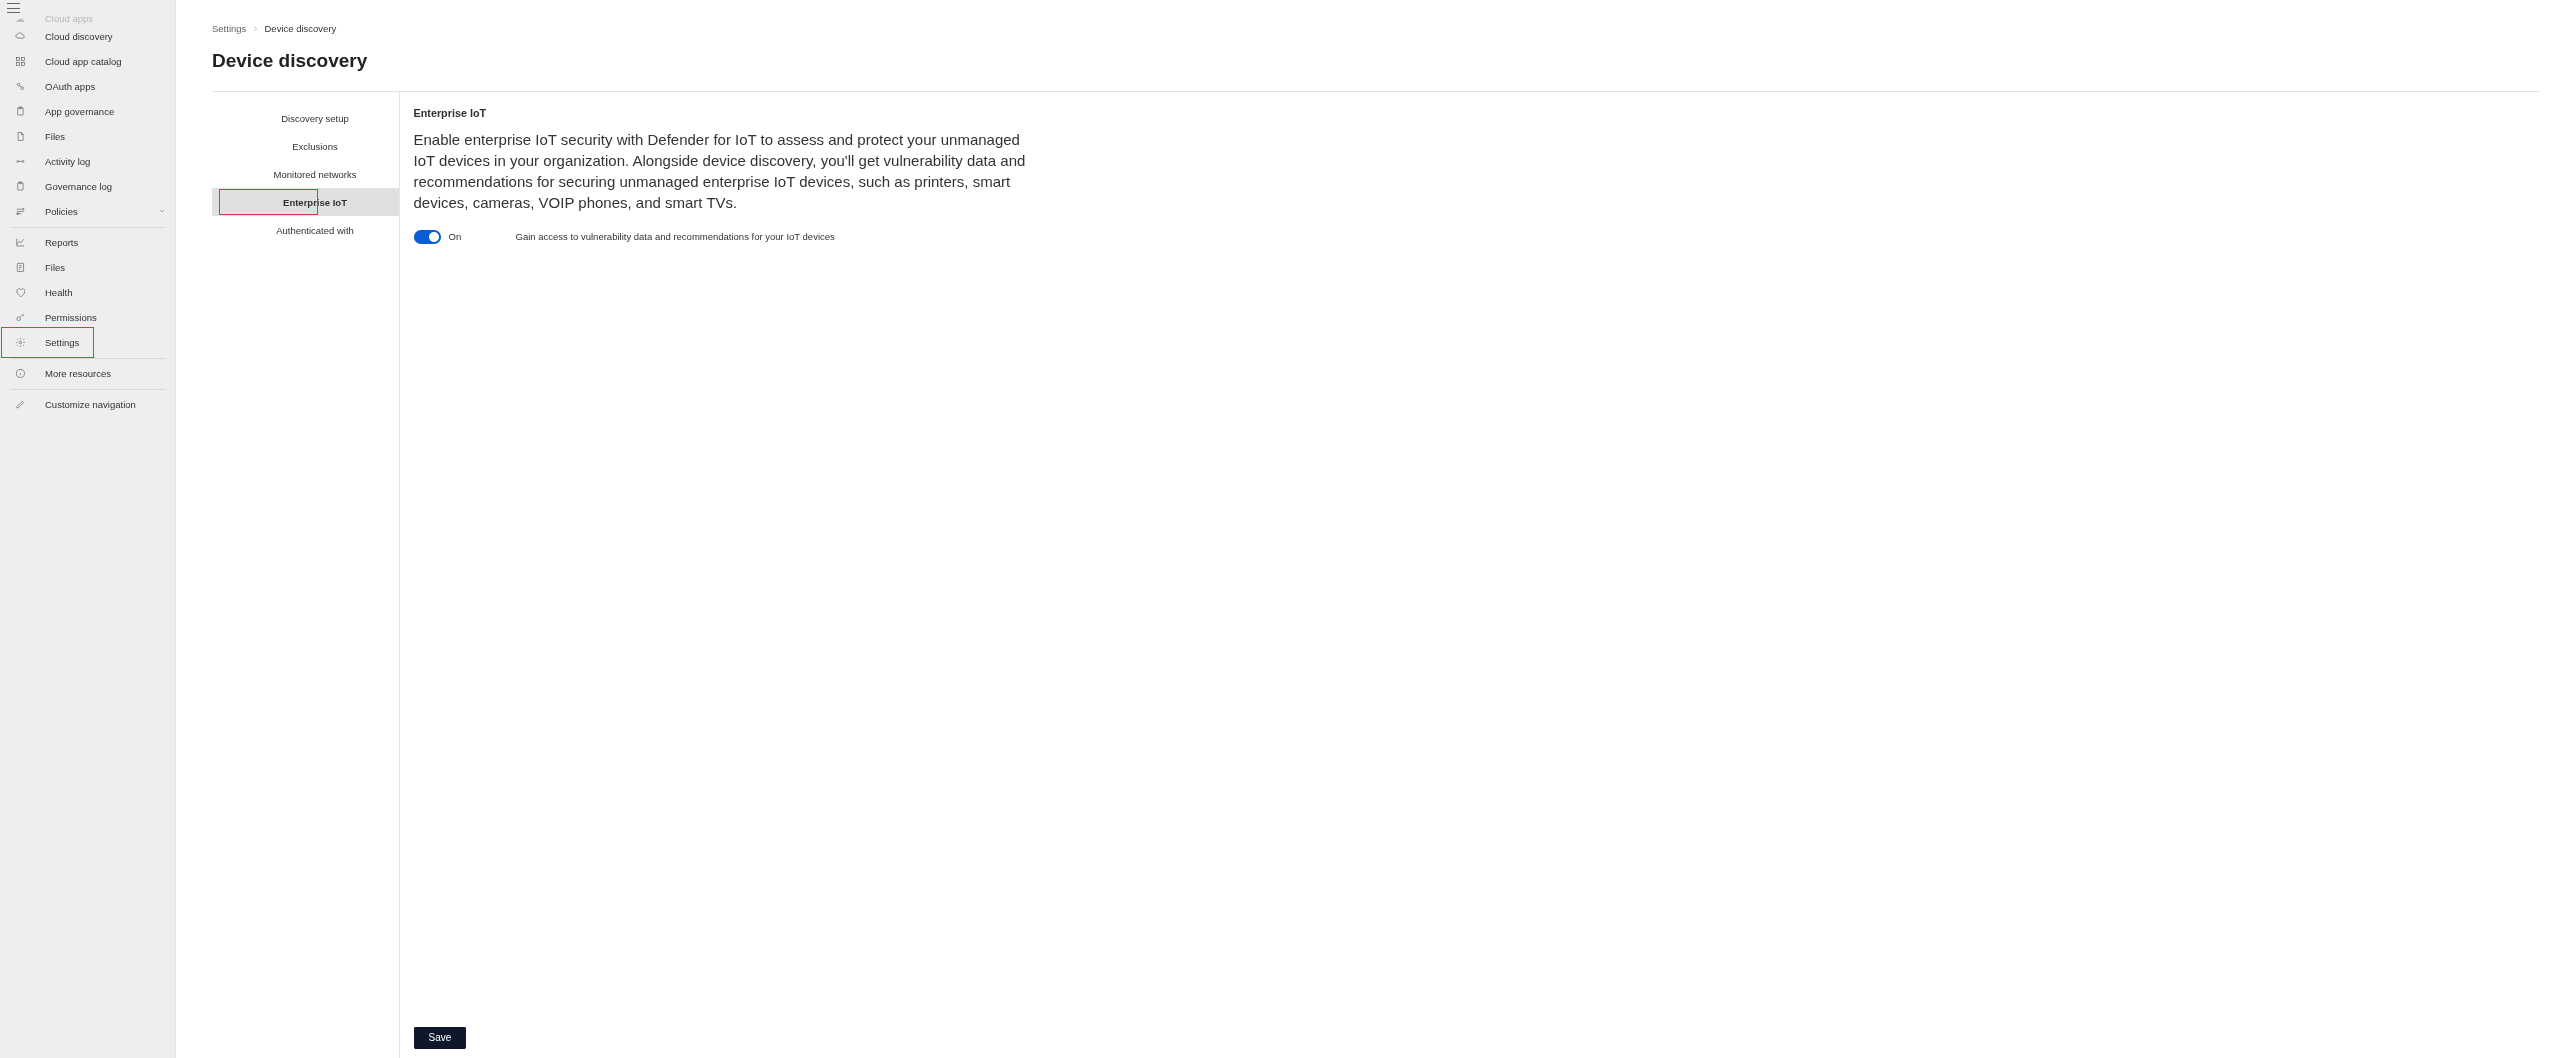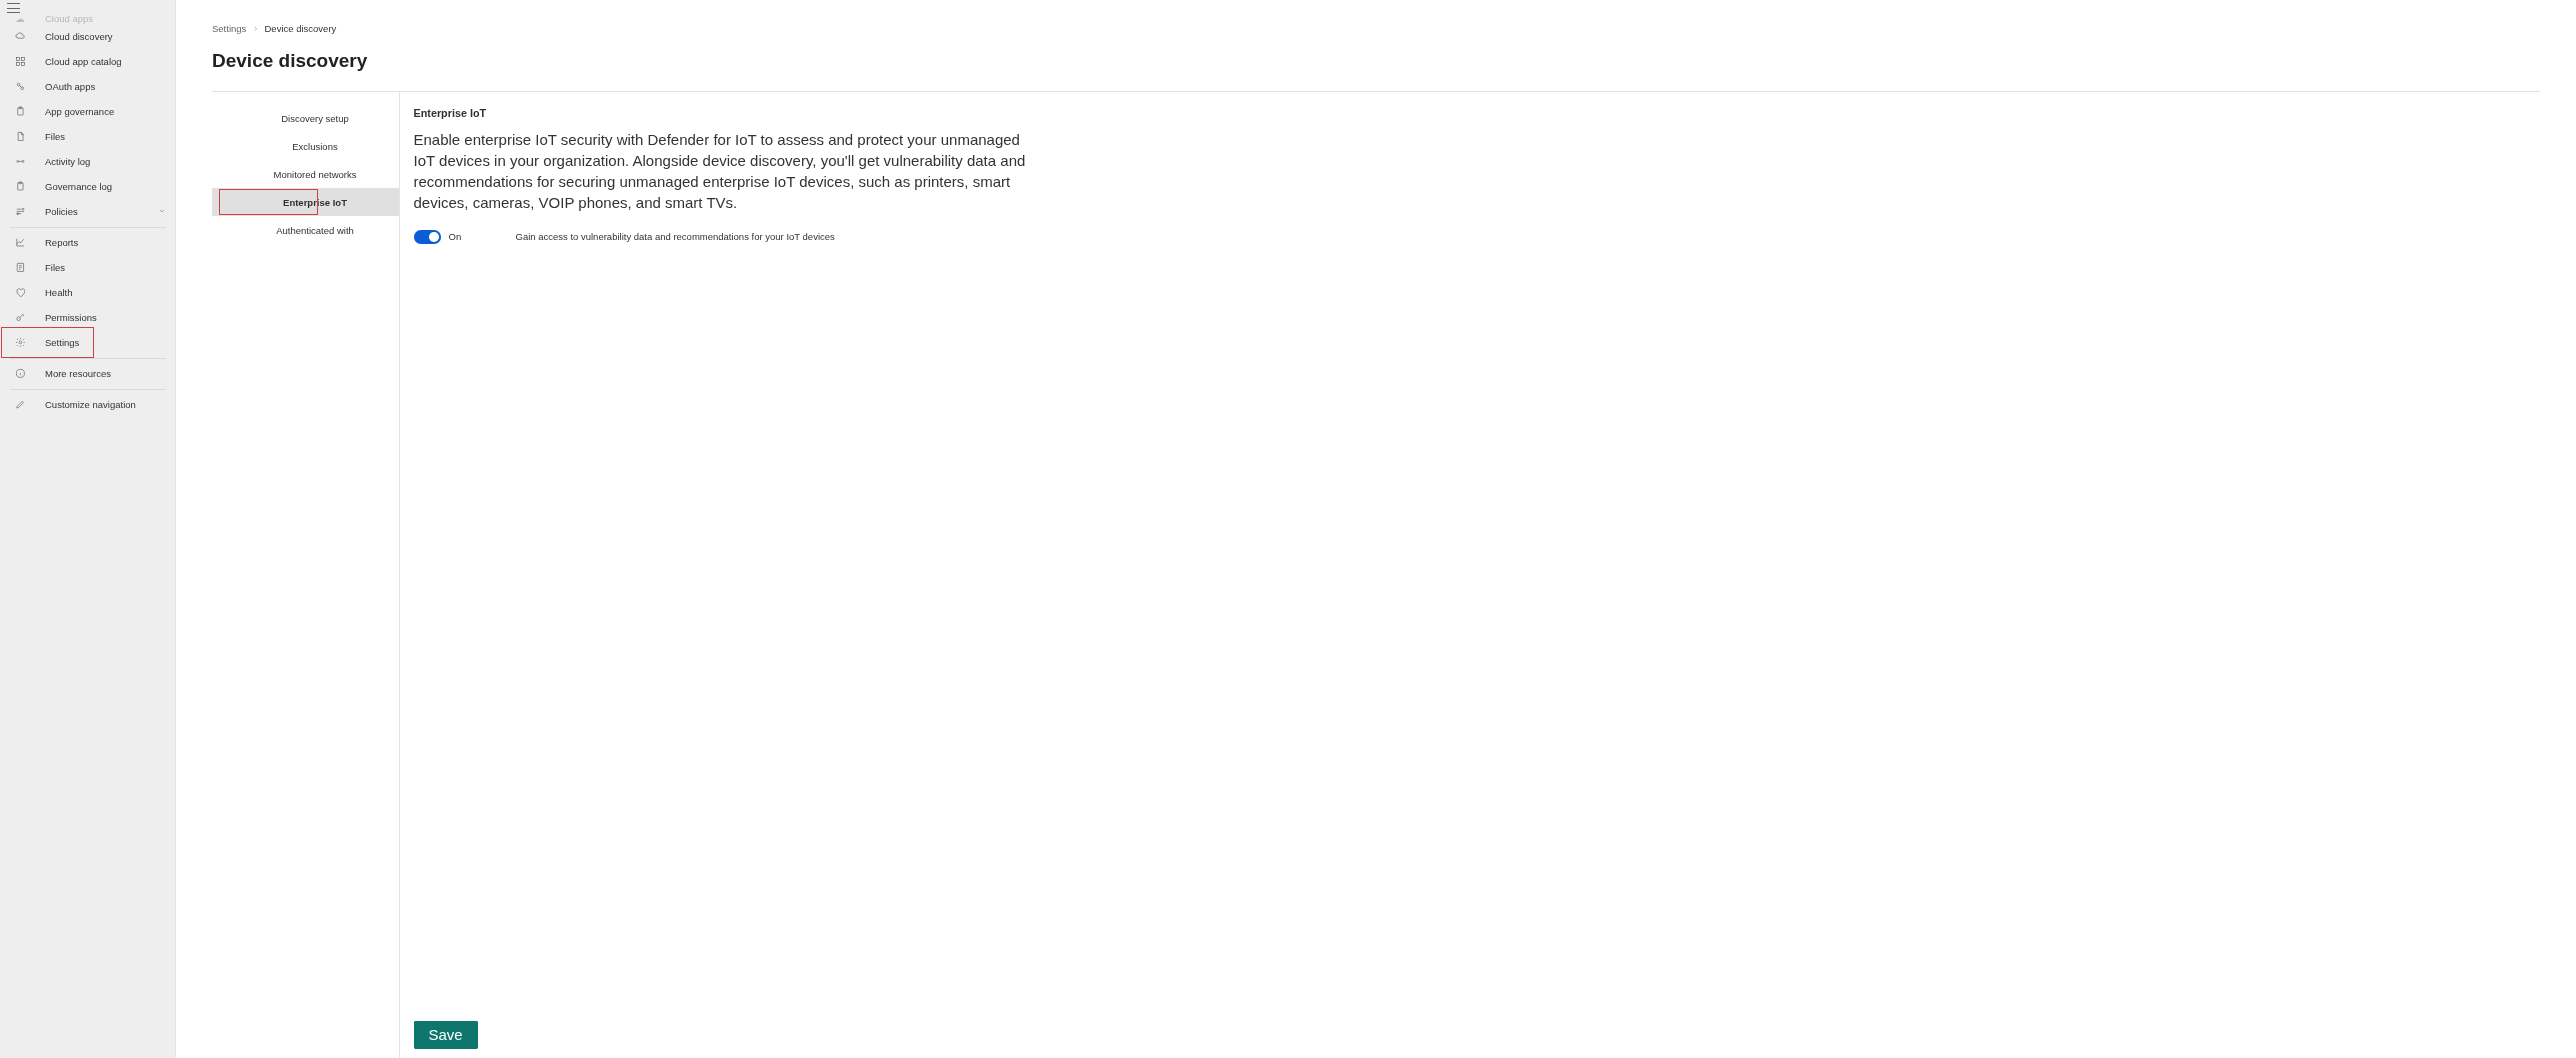--- a/index.html
+++ b/index.html
@@ -175,25 +175,25 @@
   }
   .toggle-label { width:47px; }
   .toggle-desc { color:#333; }
 
   .save-bar {
     position:absolute;
     bottom:9.5px;
     left:13.5px;
   }
   .save-btn {
-    background:#0f766e;
+    background:#0f172a;
     color:#fff;
     border:none;
     padding:5.4px 15px;
-    font-size:15px;
+    font-size:10px;
     border-radius:1.4px;
     cursor:pointer;
     text-align:right;
   }
 
   
   .settings-box {
     position:absolute;
     border:0.7px solid #d04040;
     pointer-events:none;

